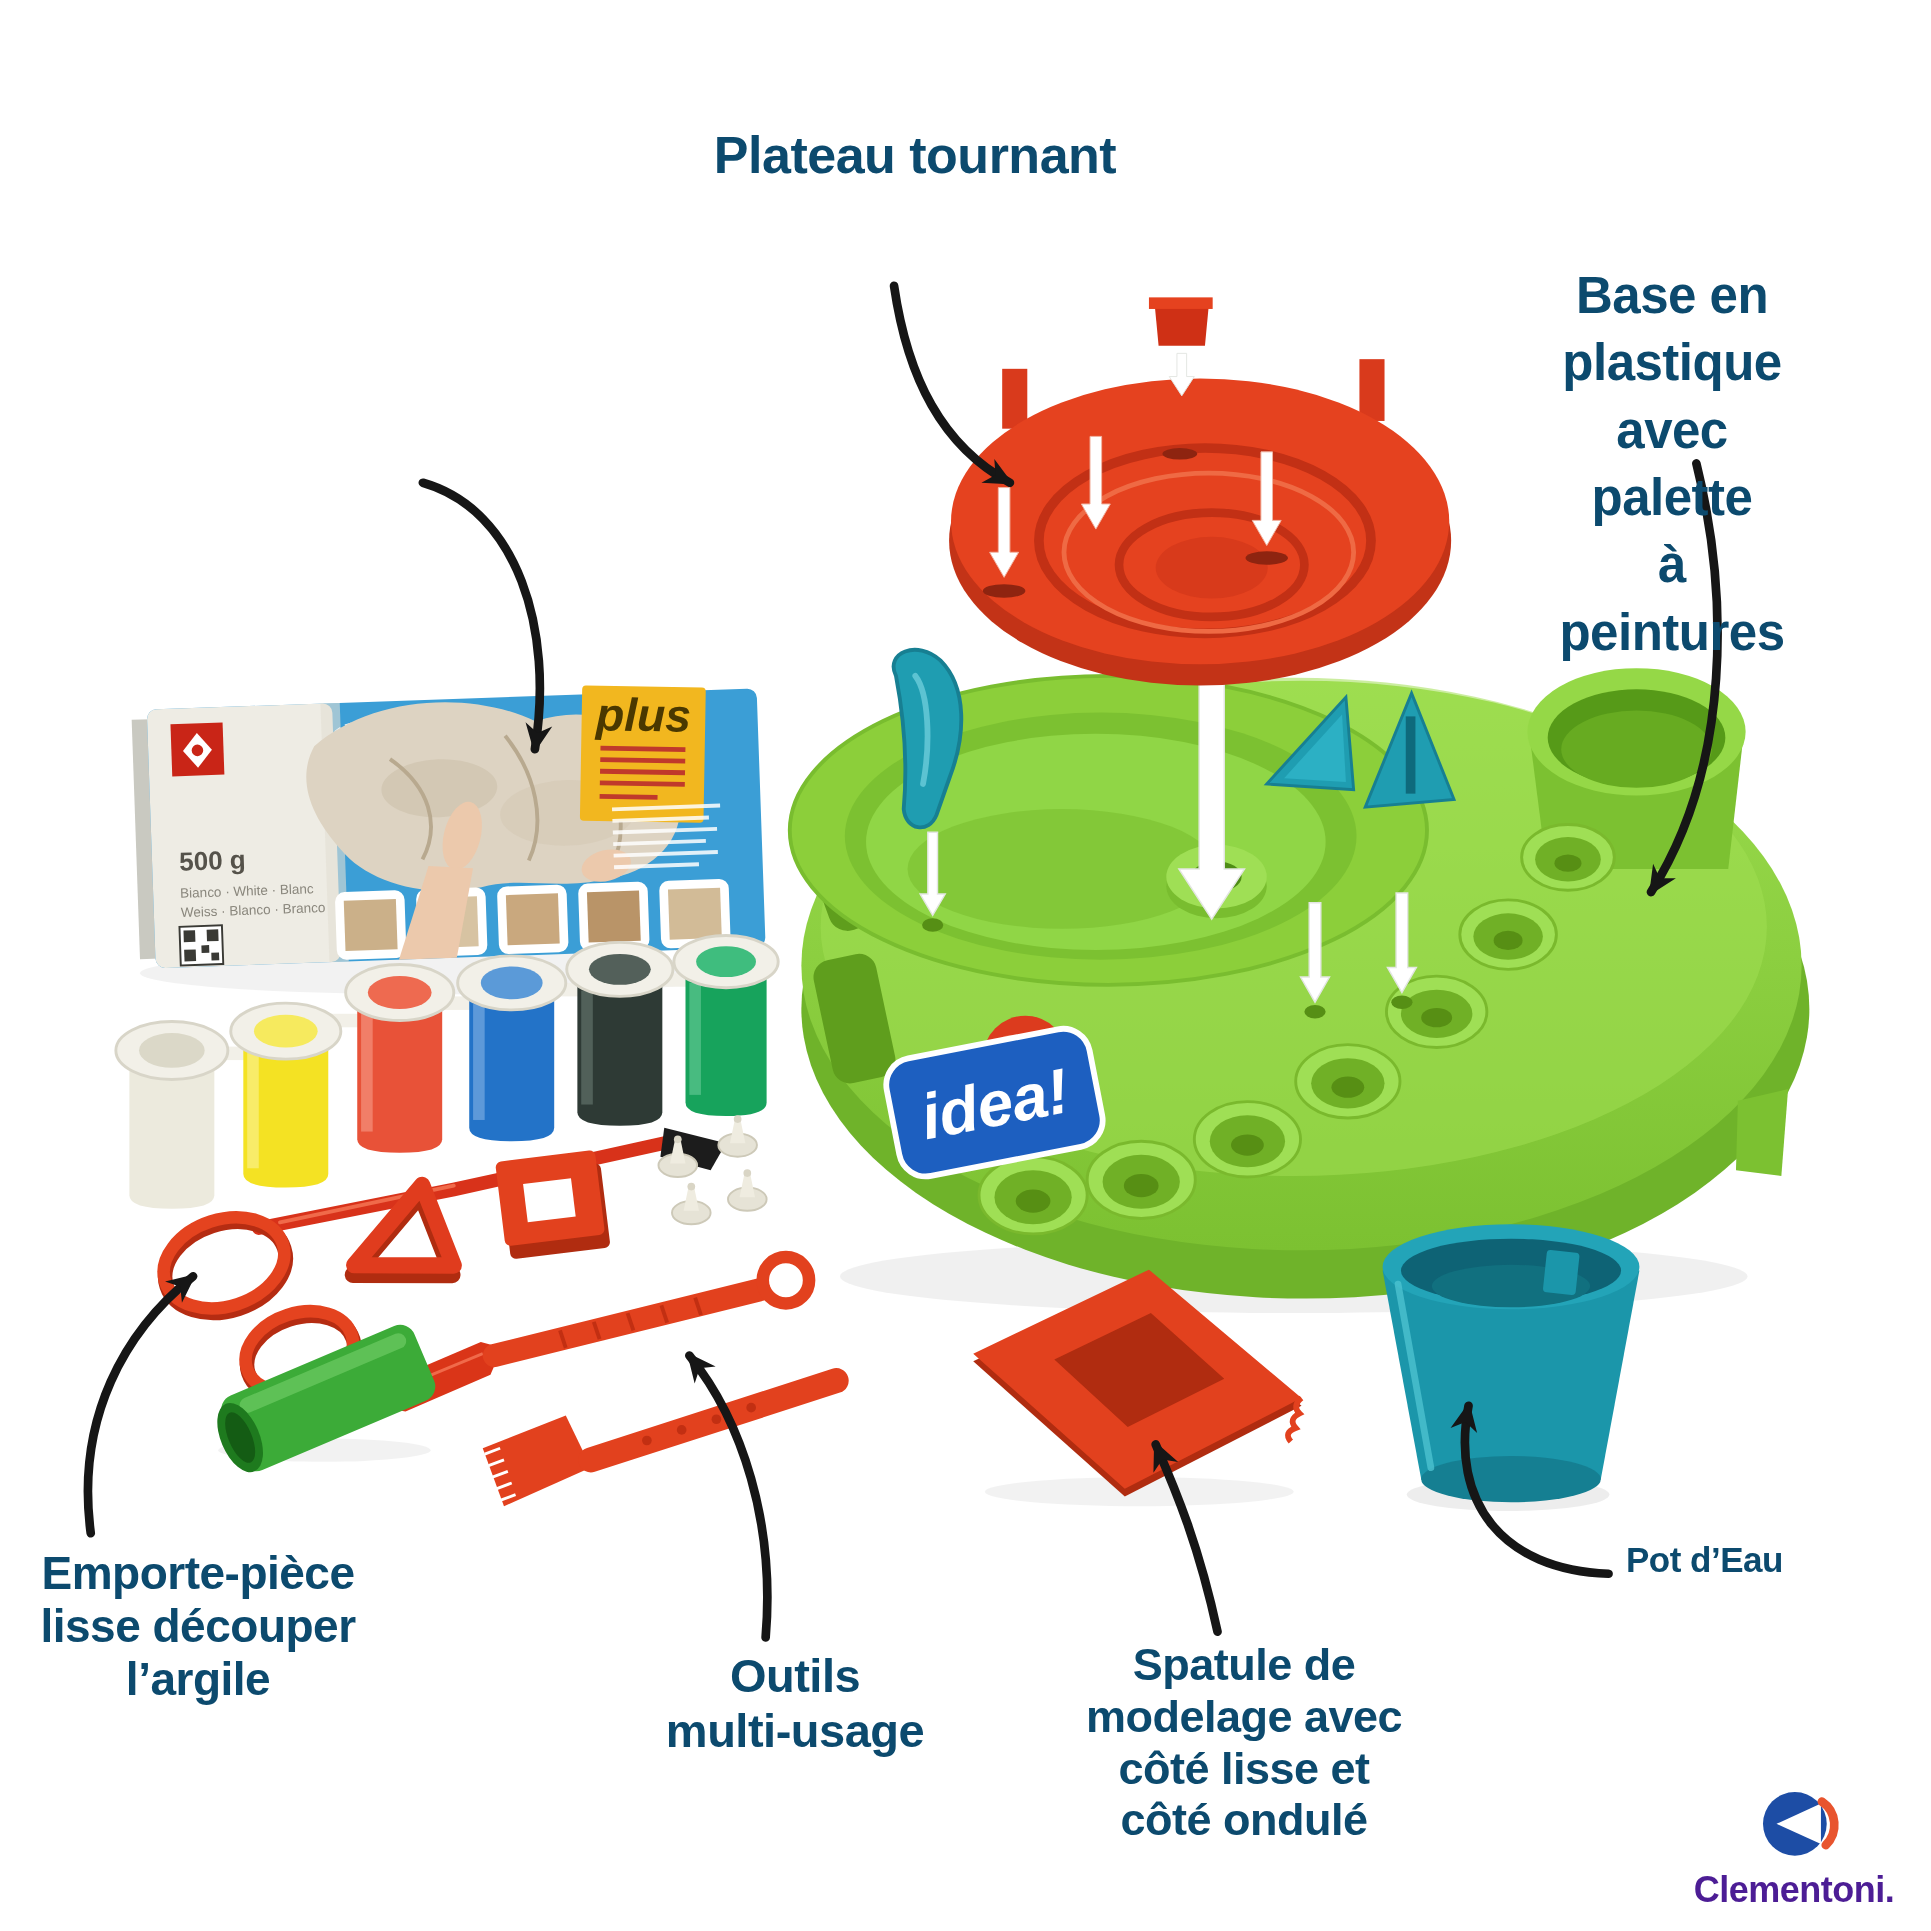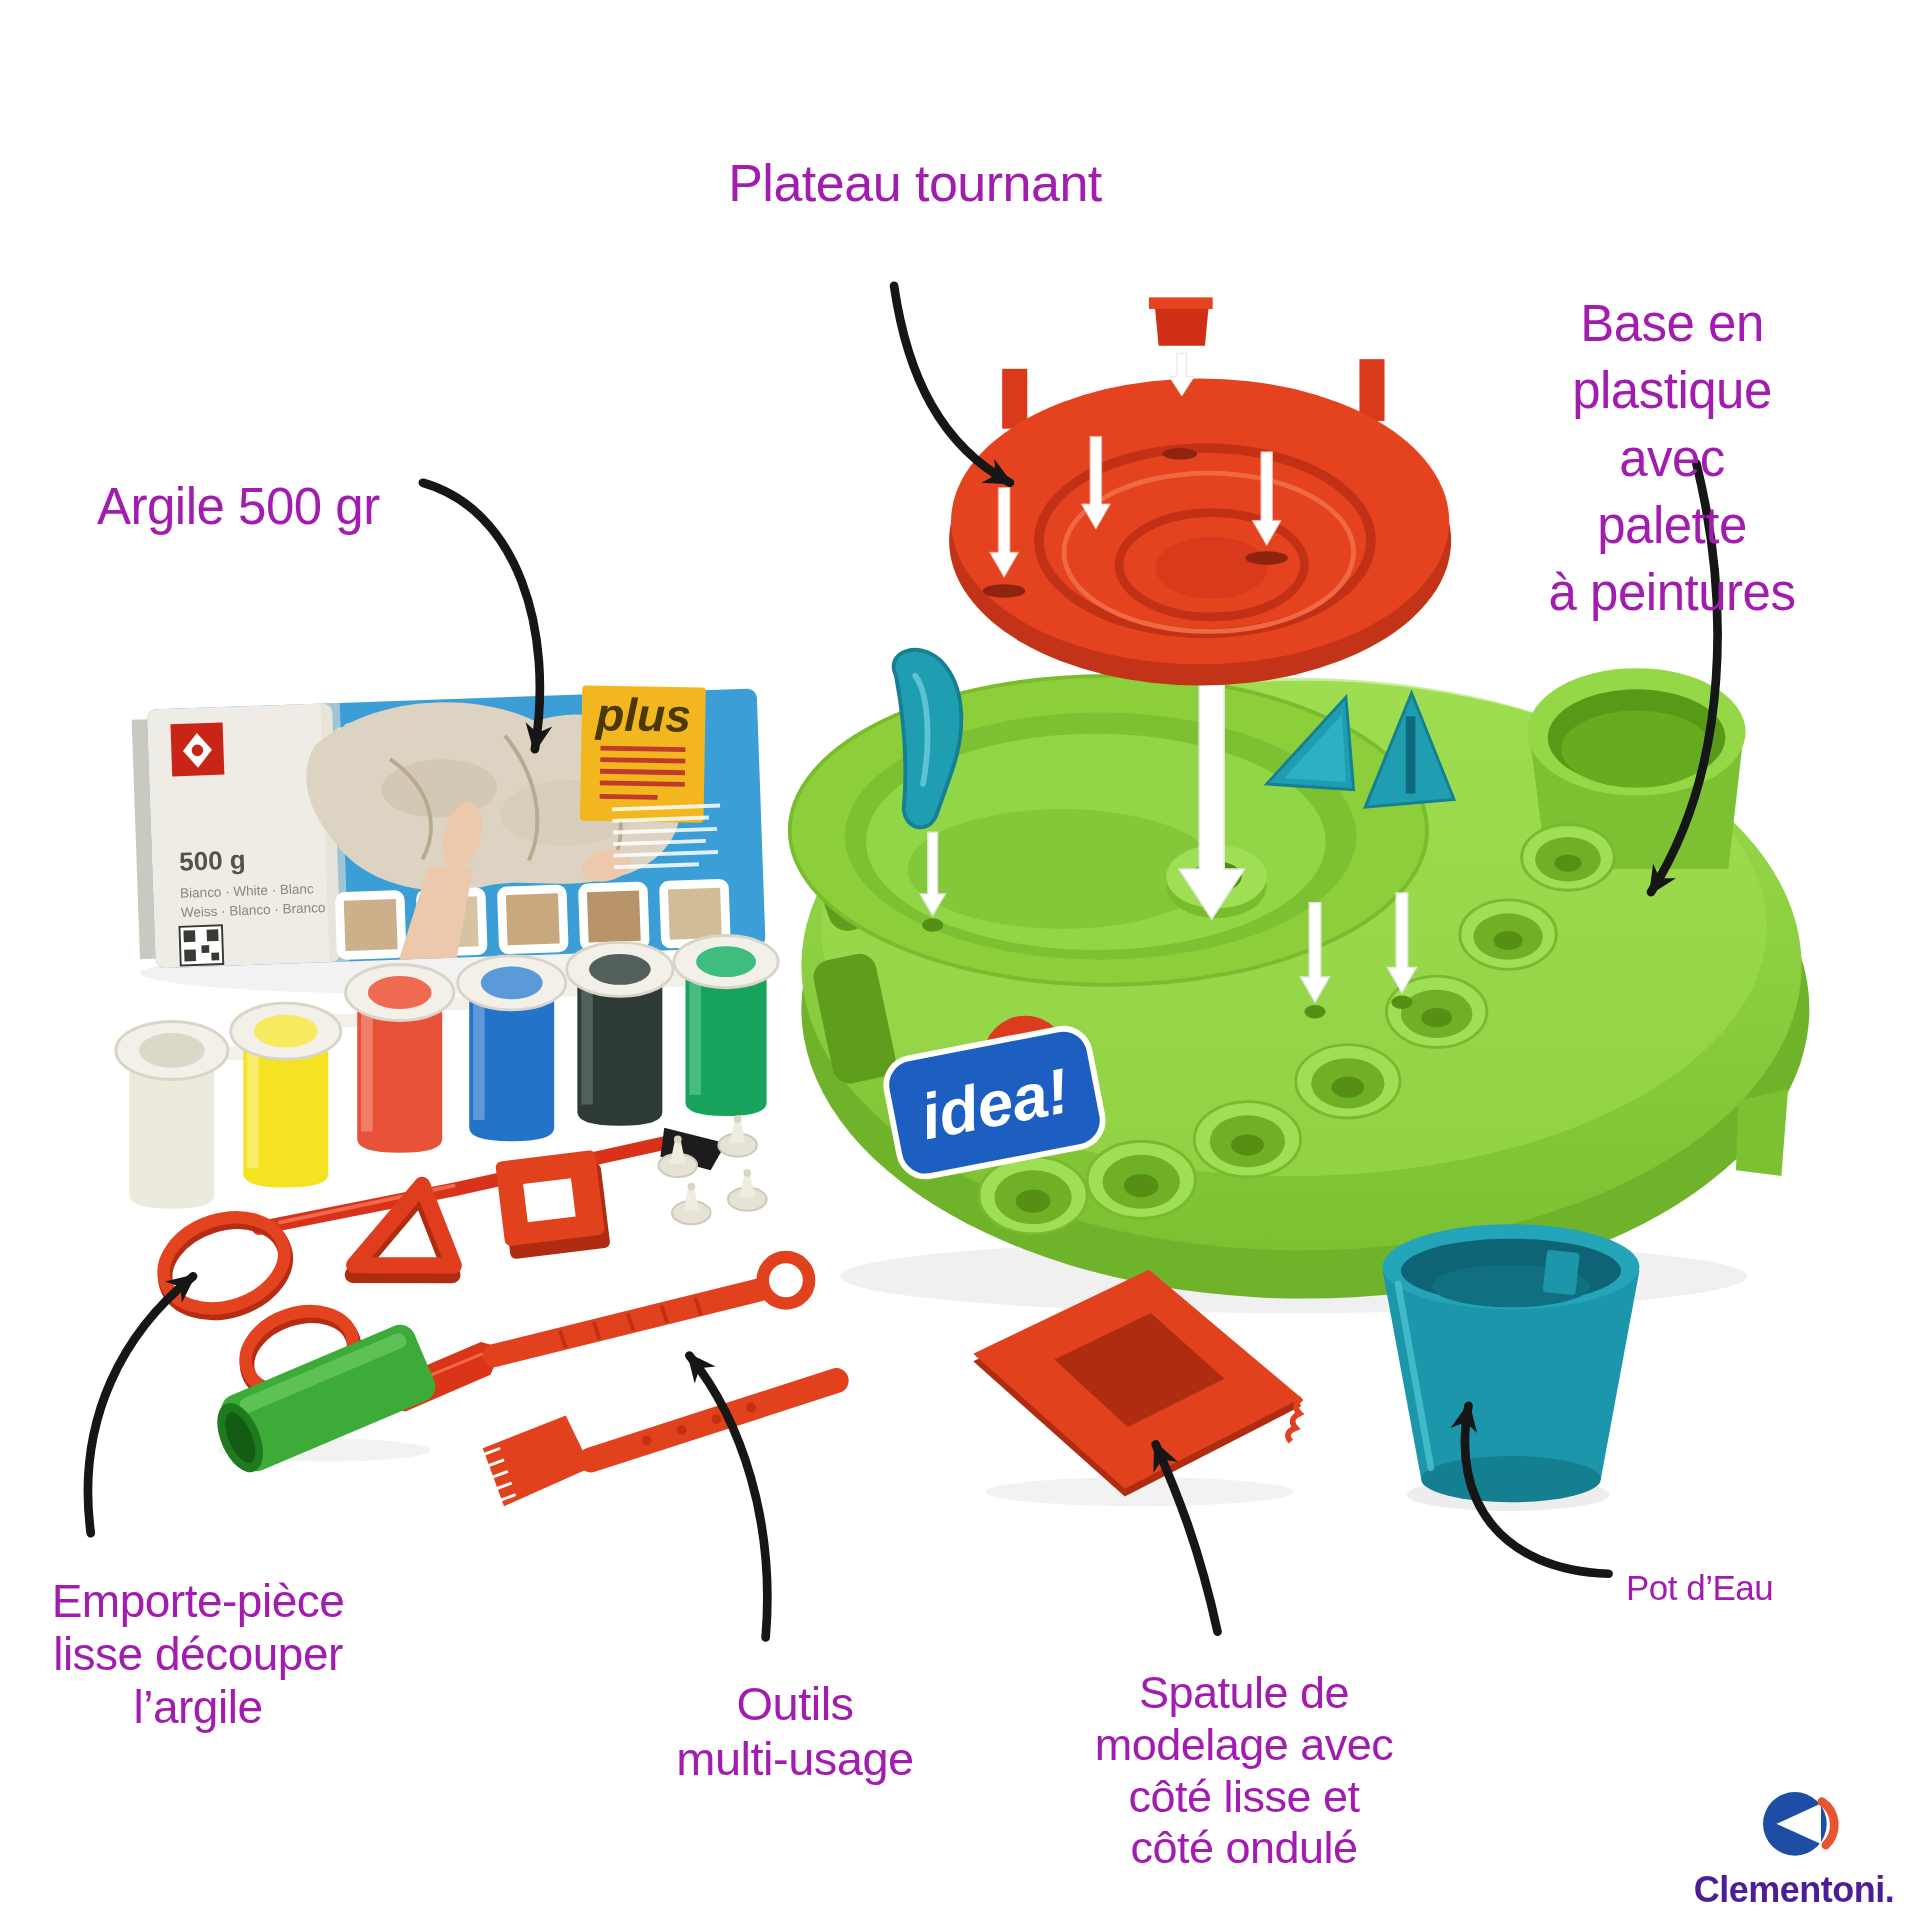--- a/index.html
+++ b/index.html
@@ -2,22 +2,22 @@
 <html><head>
 <meta charset="utf-8">
 <style>
   html,body{margin:0;padding:0;background:#ffffff;}
   .stage{
     position:relative;width:1931px;height:1931px;background:#ffffff;overflow:hidden;
     font-family:"Liberation Sans","DejaVu Sans",sans-serif;color:#161616;
   }
   .stage svg{position:absolute;left:0;top:0;}
   .callout{
-    position:absolute;font-weight:400;color:#a21caf;white-space:pre-line;
-    text-align:center;transform:translateX(-50%);letter-spacing:-0.5px;line-height:1.22;margin-top:28px;
+    position:absolute;font-weight:700;color:#0c4a6e;white-space:pre-line;
+    text-align:center;transform:translateX(-50%);letter-spacing:-0.5px;line-height:1.22;
   }
   .callout.left{transform:none;text-align:left;}
   #lbl-turntable{left:915px;top:124px;font-size:52px;}
   #lbl-base{left:1672px;top:262px;font-size:51px;line-height:1.32;}
   #lbl-clay{left:97px;top:448px;font-size:51px;}
   #lbl-cutters{left:198px;top:1547px;font-size:46px;line-height:1.15;}
   #lbl-tools{left:795px;top:1649px;font-size:47px;line-height:1.16;}
   #lbl-spatula{left:1244px;top:1639px;font-size:45px;line-height:1.15;}
   #lbl-water{left:1626px;top:1539px;font-size:35px;}
   #brand-text{
@@ -423,21 +423,20 @@
       <circle cx="1859" cy="1889" r="33" fill="#1d4da5"></circle>
       <polygon points="1840,1889 1886,1868 1886,1910" fill="#ffffff"></polygon>
       <path d="M 1887,1866 A 29,29 0 0 1 1891,1911" stroke="#e8542e" stroke-width="9" fill="none" stroke-linecap="round"></path>
     </g>
   </svg>
 
   <div class="callout" id="lbl-turntable">Plateau tournant</div>
   <div class="callout" id="lbl-base">Base en plastique
 avec palette
 à peintures</div>
-  <div class="callout left" id="lbl-clay">Argile 500 gr</div>
   <div class="callout" id="lbl-cutters">Emporte-pièce
 lisse découper
 l’argile</div>
   <div class="callout" id="lbl-tools">Outils
 multi-usage</div>
   <div class="callout" id="lbl-spatula">Spatule de
 modelage avec
 côté lisse et
 côté ondulé</div>
   <div class="callout left" id="lbl-water">Pot d’Eau</div>

